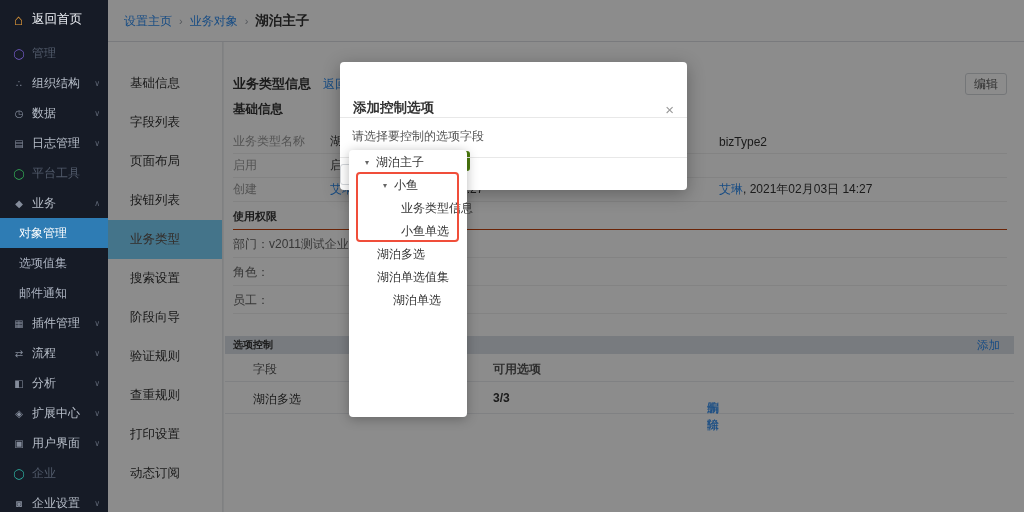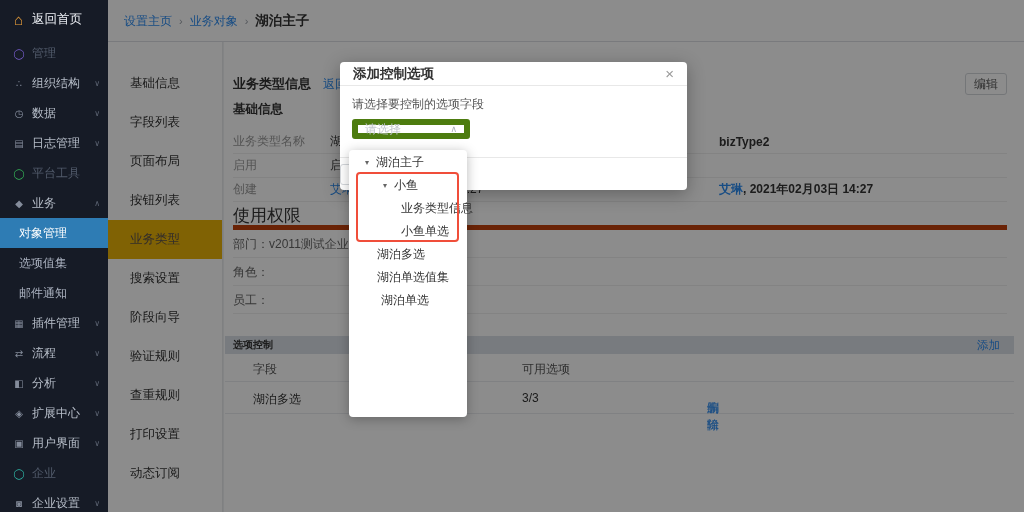--- a/index.html
+++ b/index.html
@@ -19,50 +19,50 @@
 
   
   .main { position:absolute; left:108px; top:0; right:0; bottom:0; background:#eef0f3; z-index:1; }
   .topbar { position:absolute; left:0; right:0; top:0; height:42px; background:#ffffff; border-bottom:1px solid #dcdfe3; display:flex; align-items:center; padding-left:16px; }
   .crumb-link { color:#2d8cf0; cursor:pointer; }
   .crumb-sep { color:#9aa0a8; margin:0 7px; font-size:11px; }
   .crumb-cur { color:#333; font-size:13.5px; font-weight:bold; }
 
   .secmenu { position:absolute; left:0; top:42px; bottom:0; width:115px; background:#ffffff; border-right:1px solid #e7e9ec; padding-top:22px; }
   .sec-item { height:39px; line-height:39px; padding-left:22px; font-size:12.5px; color:#333; cursor:pointer; white-space:nowrap; }
-  .sec-item.active { background:#eab308; color:#5d534c; }
+  .sec-item.active { background:#7dd3fc; color:#5d534c; }
 
   .panel { position:absolute; left:116px; top:42px; right:0; bottom:0; background:#ffffff; }
   .info-head { position:absolute; left:9px; top:33px; display:flex; align-items:center; gap:12px; }
   .info-title { font-size:13px; font-weight:bold; color:#333; }
   .link { color:#2d8cf0; cursor:pointer; }
   .edit-btn { position:absolute; right:17px; top:31px; height:22px; padding:0 8px; line-height:20px; background:#fff; border:1px solid #d4d7db; border-radius:3px; color:#555; cursor:pointer; font-size:12px; }
   .sec-title { position:absolute; left:9px; font-size:12.5px; font-weight:bold; color:#333; }
   .desc { position:absolute; left:9px; right:17px; top:88px; }
   .desc-row { height:24px; display:flex; align-items:center; border-bottom:1px solid #efefef; position:relative; }
   .desc-label { width:97px; color:#999; flex:none; }
   .desc-val { color:#333; }
-  .desc-right { position:absolute; left:486px; color:#333;font-weight:bold; }
-  .perm-head { position:absolute; left:9px; right:17px; top:160px; height:28px; line-height:28px; font-weight:normal; font-size:17px; border-bottom:5px solid #c2410c; }
+  .desc-right { position:absolute; left:486px; color:#333; }
+  .perm-head { position:absolute; left:9px; right:17px; top:160px; height:28px; line-height:28px; font-weight:bold; font-size:11px; border-bottom:1px solid #c2410c; }
   .perm-rows { position:absolute; left:9px; right:17px; top:188px; }
   .perm-row { height:28px; line-height:28px; border-bottom:1px solid #efefef; color:#666; }
   .oc-band { position:absolute; left:1px; right:10px; top:294px; height:18px; background:#dbe0e8; display:flex; align-items:center; justify-content:space-between; padding:0 14px 0 8px; }
   .oc-band .oc-title { font-size:10px; font-weight:bold; color:#333; }
   .oc-band .oc-add { font-size:11.5px; }
   .tbl-head { position:absolute; left:1px; right:10px; top:312px; height:28px; border-bottom:1px solid #e9ecef; }
   .tbl-head span { position:absolute; top:7px; color:#555; }
   .tbl-row { position:absolute; left:1px; right:10px; top:340px; height:32px; border-bottom:1px solid #e9ecef; }
   .tbl-row span { position:absolute; top:9px; }
-  .col-field { left:28px; } .col-avail { left:297px; } .col-actions { left:482px; display:flex; gap:10px; }
+  .col-field { left:28px; } .col-avail { left:268px;font-weight:bold; } .col-actions { left:482px; display:flex; gap:10px; }
 
   .mask { position:absolute; inset:0; background:rgba(0,0,0,0.45); z-index:5; }
 
   
   .modal { position:absolute; left:340px; top:62px; width:347px; height:128px; background:#fff; border-radius:4px; box-shadow:0 4px 18px rgba(0,0,0,0.3); z-index:10; }
-  .modal-head { height:24px; border-bottom:1px solid #e8e8e8; display:flex; align-items:center; justify-content:space-between; padding:0 13px; }
+  .modal-head { height:56px; border-bottom:1px solid #e8e8e8; display:flex; align-items:flex-end; justify-content:space-between; padding:0 13px; }
   .modal-title { font-size:13.5px; font-weight:bold; color:#333; }
   .modal-close { color:#999; font-size:15px; cursor:pointer; line-height:1; }
   .modal-body { padding:10px 12px 0; }
   .field-label { color:#555; font-size:12px; }
   .select { margin-top:6px; width:118px; height:20px; border:6px solid #4d7c0f; border-radius:3px; display:flex; align-items:center; padding:0 7px; cursor:pointer; background:#fff; }
   .select .ph { color:#c0c4cc; flex:1; }
   .select .sel-chev { color:#aab0b8; font-size:9px; }
   .modal-foot { position:absolute; left:0; right:0; bottom:0; height:33px; border-top:1px solid #e8e8e8; display:flex; align-items:center; justify-content:flex-start; gap:6px; padding-right:8px; }
   .btn { height:21px; padding:0 9px; border-radius:3px; font-size:12px; line-height:19px; cursor:pointer; }
   .btn-default { background:#fff; border:1px solid #d4d7db; color:#555; }
@@ -262,18 +262,18 @@
     </div>
     <div class="tree-row" style="padding-left: 52px;">
       <span>小鱼单选</span>
     </div>
     <div class="tree-row" style="padding-left: 28px;">
       <span>湖泊多选</span>
     </div>
     <div class="tree-row" style="padding-left: 28px;">
       <span>湖泊单选值集</span>
     </div>
-    <div class="tree-row" style="padding-left: 32px;">
+    <div class="tree-row" style="padding-left: 44px;">
       <span>湖泊单选</span>
     </div>
   </div>
 
 <div class="red-box"></div>
 
 </body></html>

